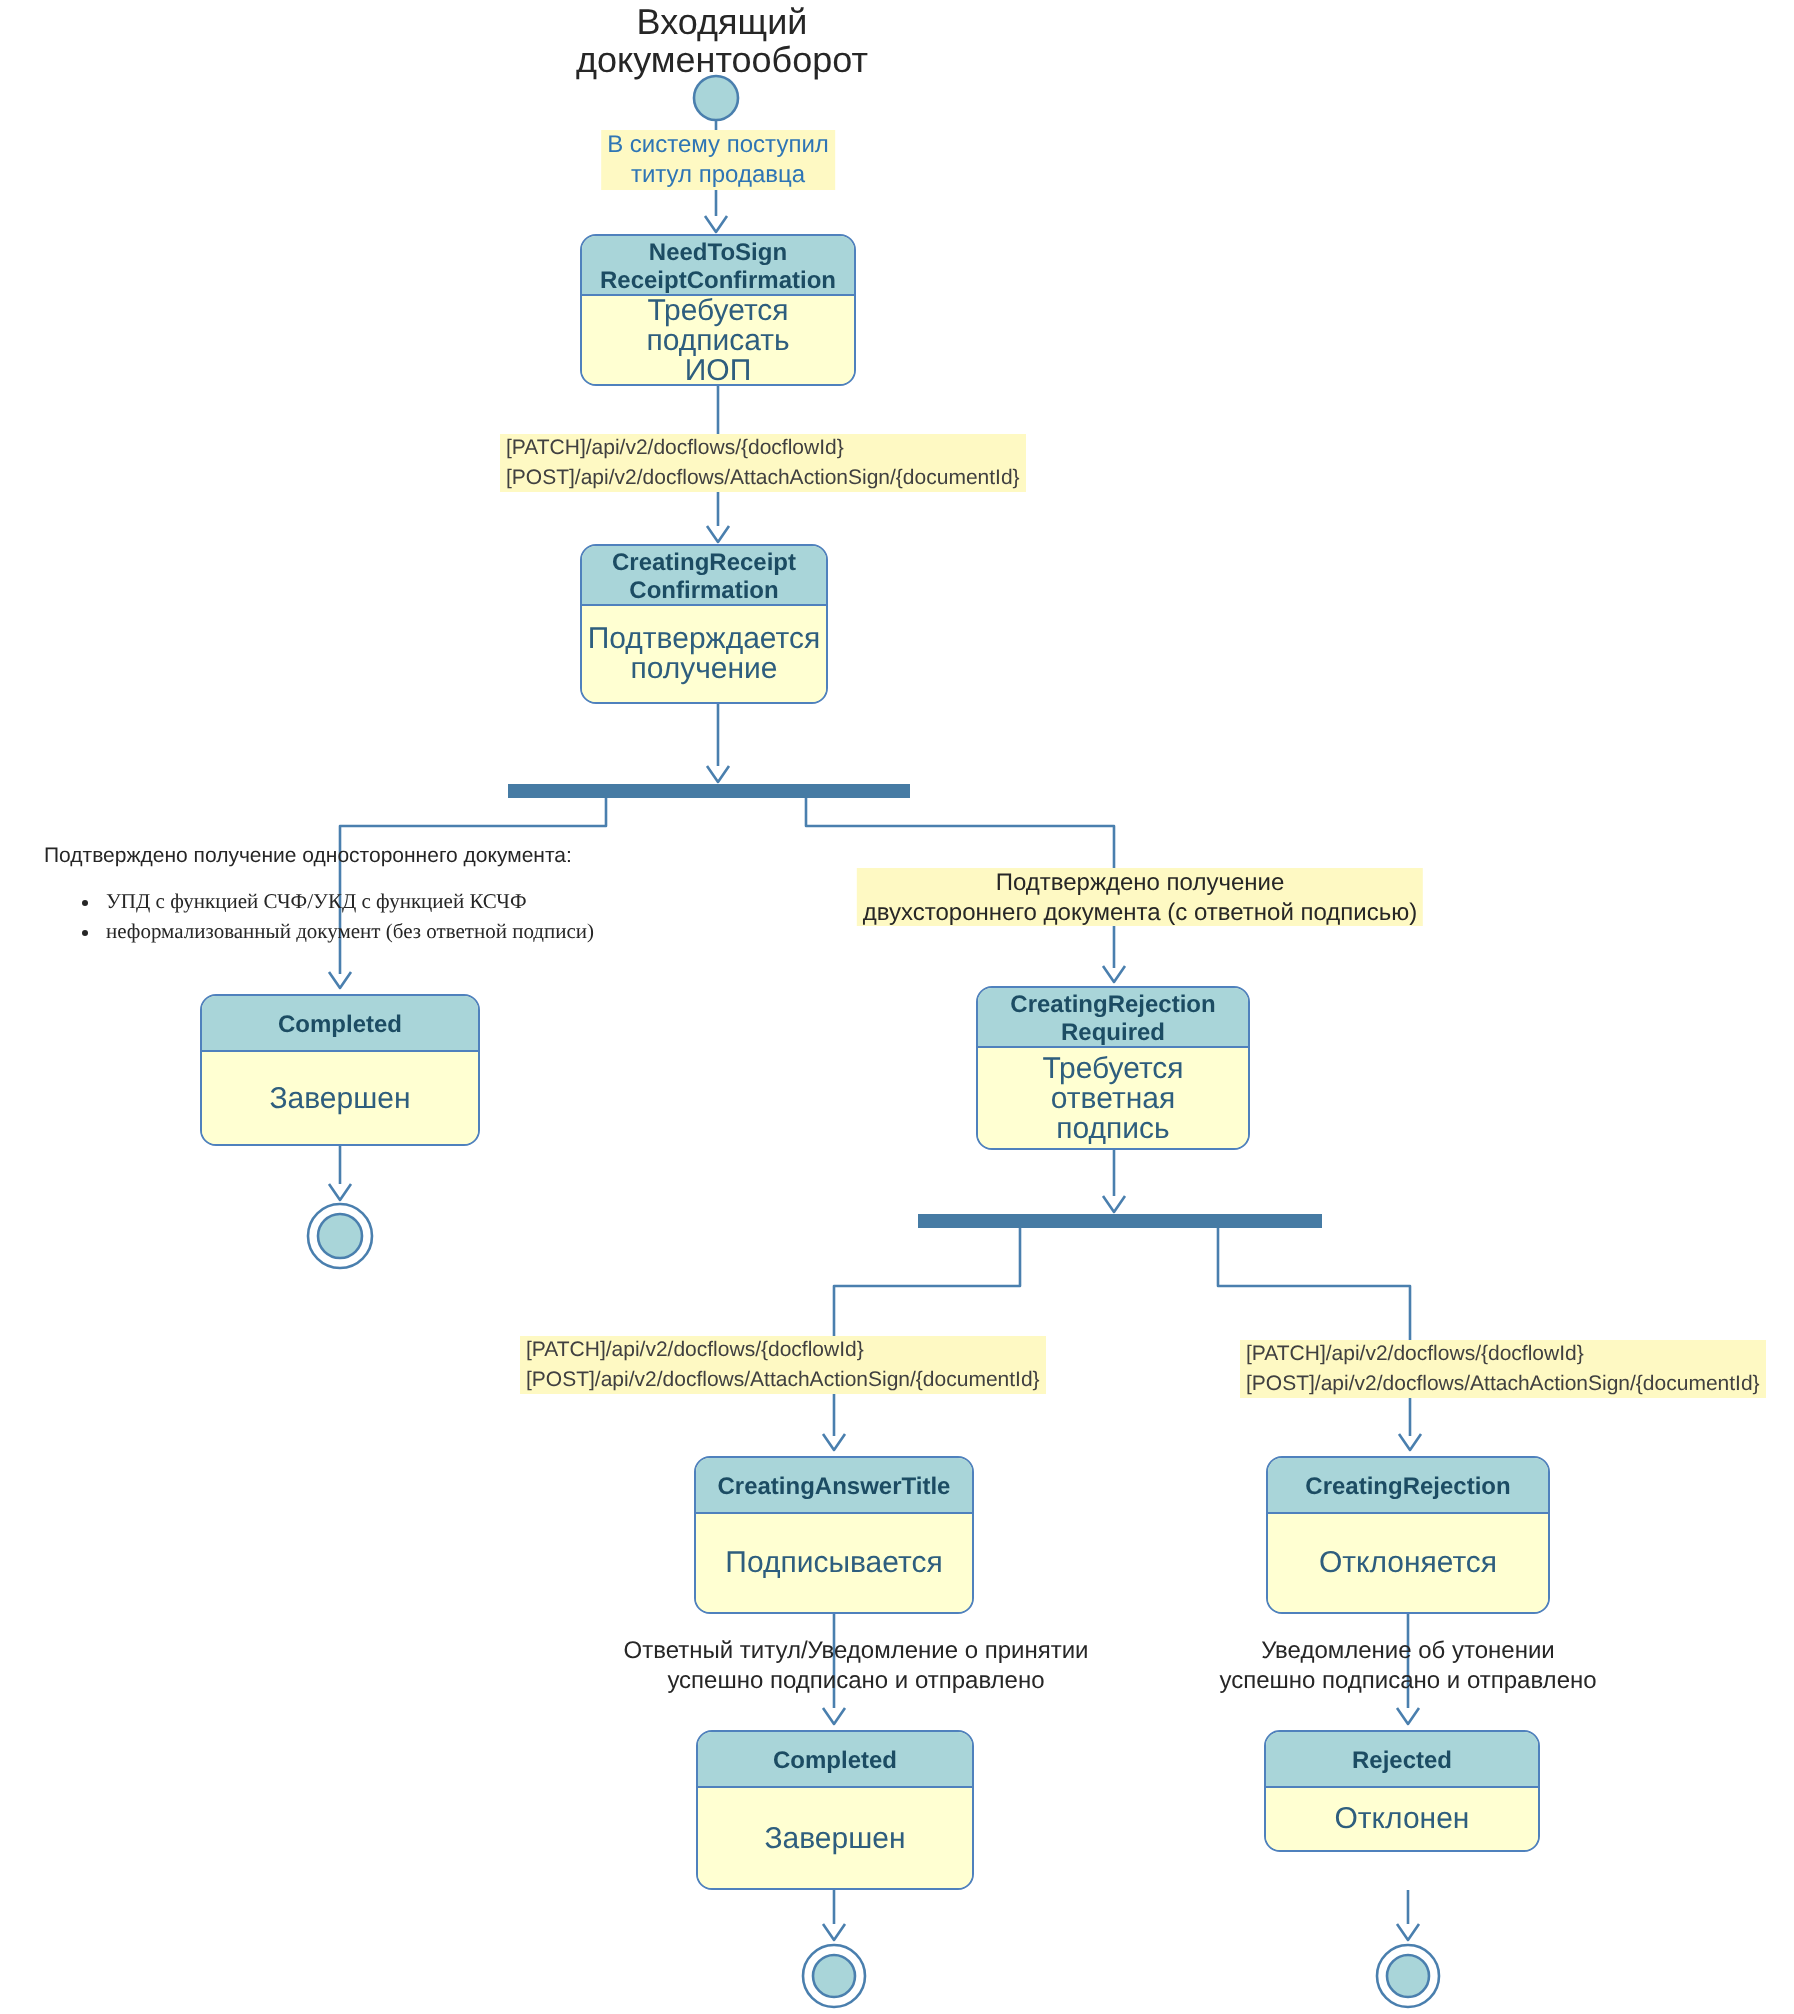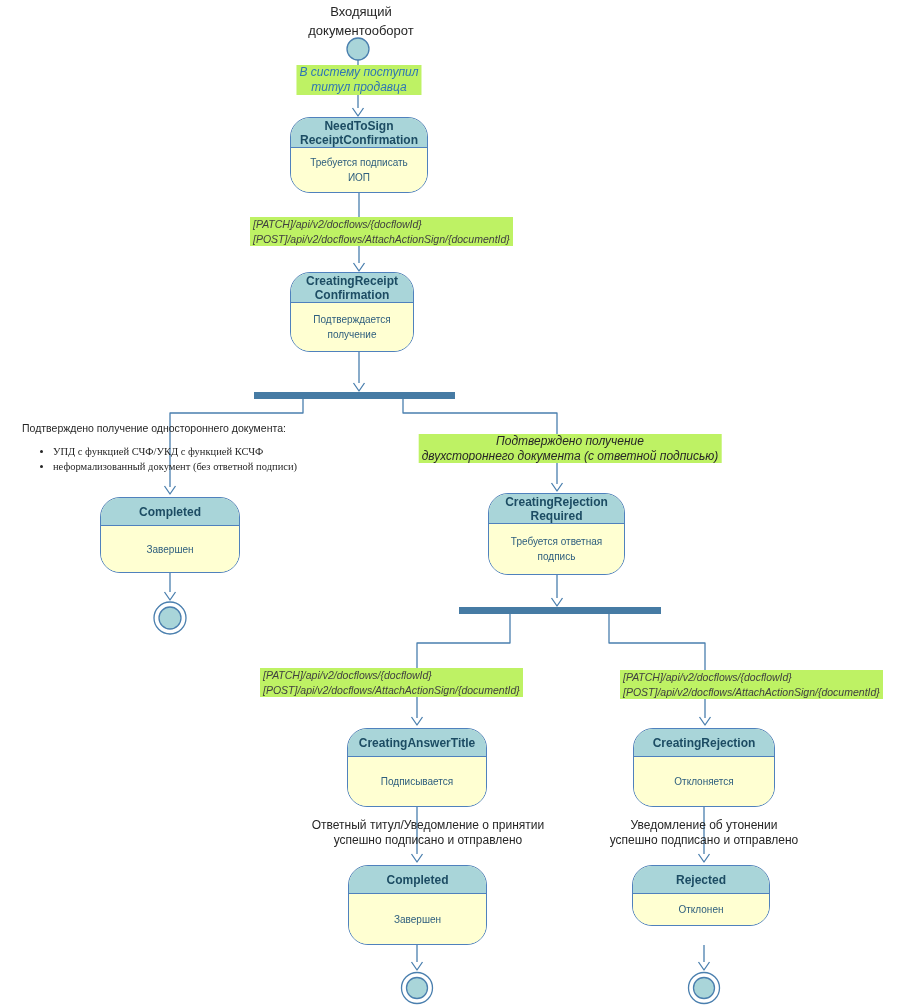--- a/index.html
+++ b/index.html
@@ -4,46 +4,46 @@
 <style>
   html,body { margin:0; padding:0; background:#ffffff; }
   #canvas {
     position:relative; width:897px; height:1007px; overflow:hidden;
     font-family:"Liberation Sans", sans-serif; background:#ffffff;
   }
   svg.layer { position:absolute; left:0; top:0; width:897px; height:1007px; }
 
   .label { position:absolute; color:#333333; white-space:pre-line; }
   .centered { transform:translateX(-50%); text-align:center; }
-  .bg-white { background:#bef264; padding:0 3px;font-style:italic; }
+  .bg-white { background:#fef9c3; padding:0 3px; }
 
-  .lbl-title { font-size:13px; line-height:19px; color:#262626; }
+  .lbl-title { font-size:18px; line-height:19px; color:#262626; }
   .lbl-event { font-size:12px; line-height:15px; color:#2e75b5; }
   .lbl-api { font-size:10.5px; line-height:14.5px; color:#404040; white-space:pre; }
   .lbl-branch { font-size:10.5px; line-height:15px; color:#262626; }
   .lbl-note { font-size:12px; line-height:14.5px; color:#262626; }
 
   .bullets { position:absolute; margin:0; padding:0 0 0 23px;font-family:Liberation Serif, serif; }
   .bullets li { font-size:10.5px; line-height:15px; color:#262626; }
 
   .state {
     position:absolute; box-sizing:border-box;
-    border:1.5px solid #4f81bd; border-radius:20px; overflow:hidden;
+    border:1.5px solid #4f81bd; border-radius:8px; overflow:hidden;
     display:flex; flex-direction:column; background:#ffffd2;
   }
   .state-header {
     background:#a9d5d9; border-bottom:1.5px solid #4f81bd;
     color:#1c4c63; font-weight:bold; font-size:12px; line-height:14px;
     display:flex; align-items:center; justify-content:center;
     text-align:center; white-space:pre-line; flex:0 0 auto;
   }
   .state--2l .state-header { height:29px; }
   .state--1l .state-header { height:27px; }
   .state-body {
-    background:#ffffd2; color:#2e5e7e; font-size:10px; line-height:15px;
+    background:#ffffd2; color:#2e5e7e; font-size:15px; line-height:15px;
     flex:1 1 auto; display:flex; align-items:center; justify-content:center;
     text-align:center; white-space:pre-line;
   }
 </style>
 </head>
 <body>
 
 <div id="canvas">
 
   <svg class="layer" viewBox="0 0 897 1007">

